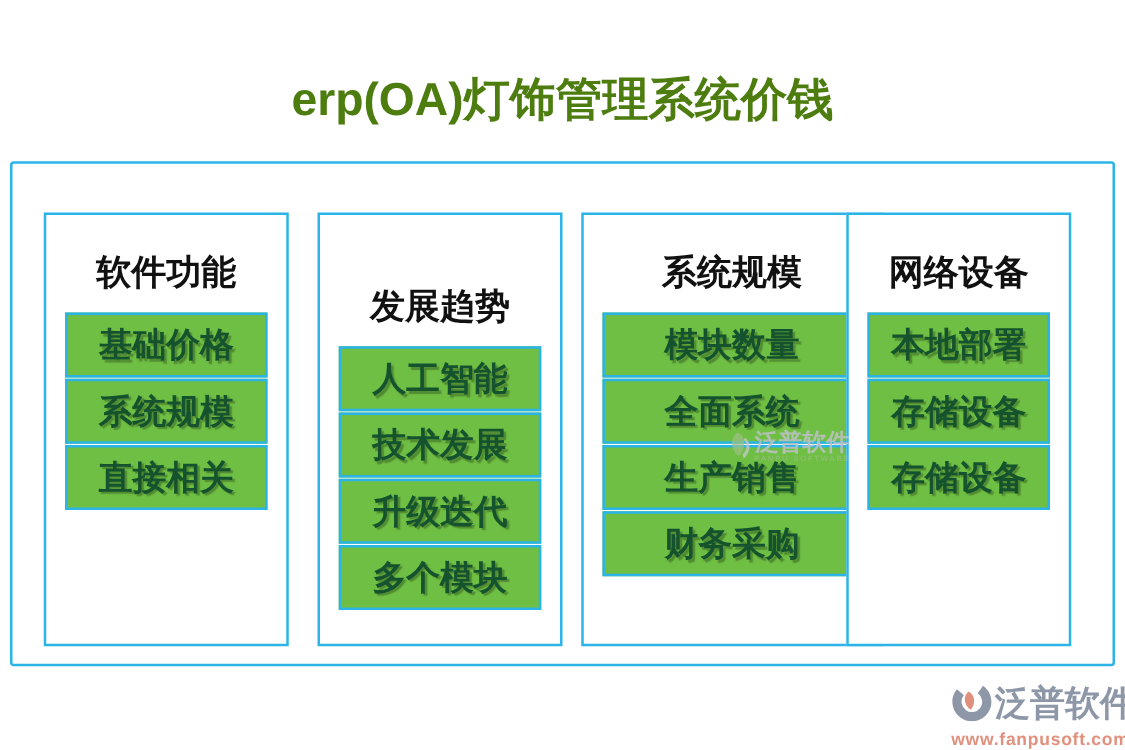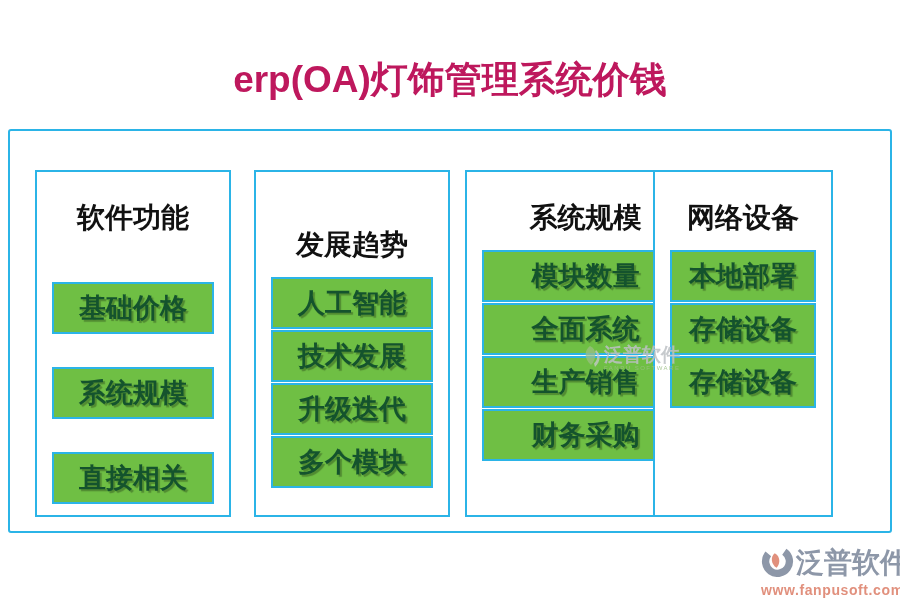--- a/index.html
+++ b/index.html
@@ -16,21 +16,21 @@
     background:#ffffff;
     font-family:"Liberation Sans",sans-serif;
     overflow:hidden;
   }
   .page-title{
     position:absolute;
     top:58px;left:0;width:900px;
     text-align:center;
     font-size:37px;
     font-weight:bold;
-    color:#be185d;
+    color:#4d7c0f;
     line-height:1.2;
   }
   .frame{
     position:absolute;
     left:8px;top:129px;
     width:884px;height:404px;
     box-sizing:border-box;
     border:2px solid var(--cyan);
     border-radius:3px;
     background:#ffffff;
@@ -39,24 +39,24 @@
     position:absolute;
     top:39px;height:347px;
     box-sizing:border-box;
     border:2px solid var(--cyan);
     background:#ffffff;
     display:flex;
     flex-direction:column;
     align-items:center;
     padding-top:26px;
   }
-  .col1{left:25px;width:196px;gap:32px;}
+  .col1{left:25px;width:196px;}
   .col2{left:244px;width:196px;justify-content:center;}
   .col3{left:455px;width:241px;}
-  .col4{left:643px;width:180px;}
+  .col4{left:667px;width:180px;}
   .col-header{
     font-size:28px;
     font-weight:bold;
     color:#111111;
     height:40px;
     line-height:40px;
     margin-bottom:12px;
     white-space:nowrap;
   }
   .item-btn{

